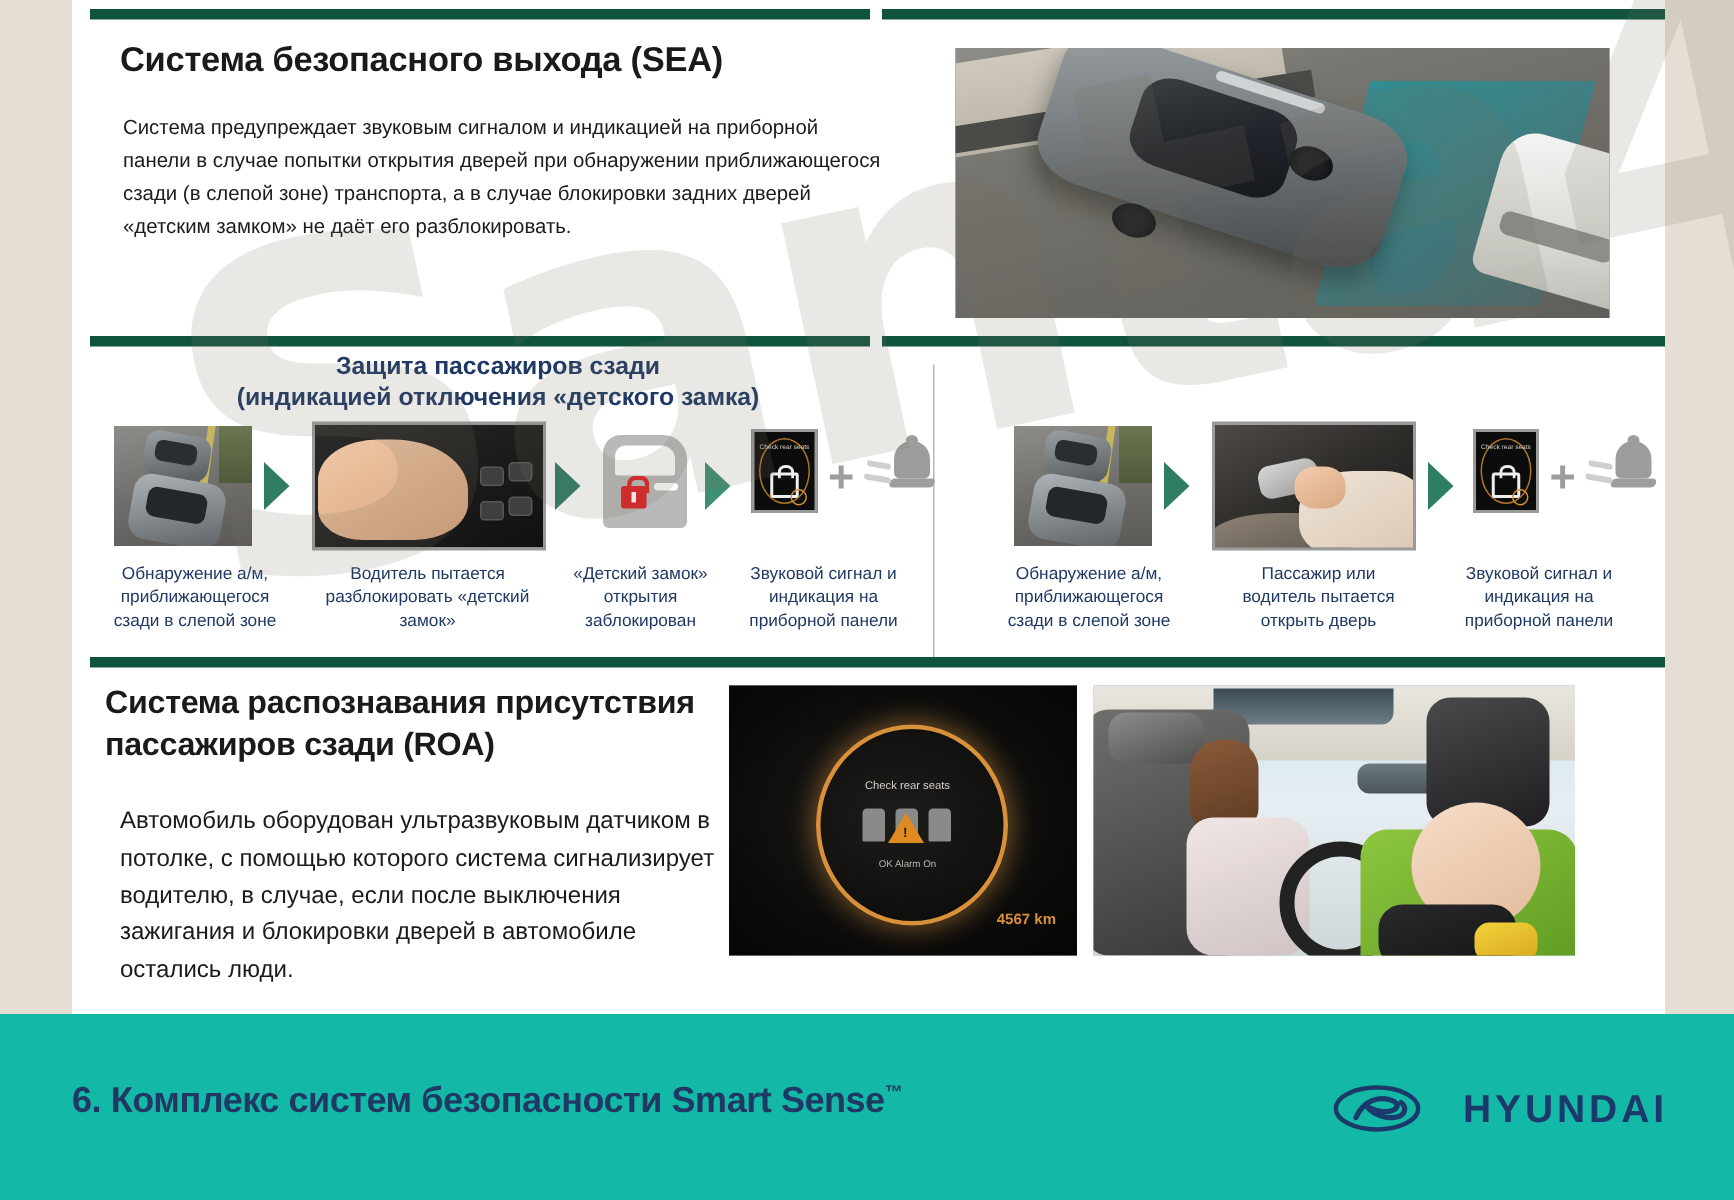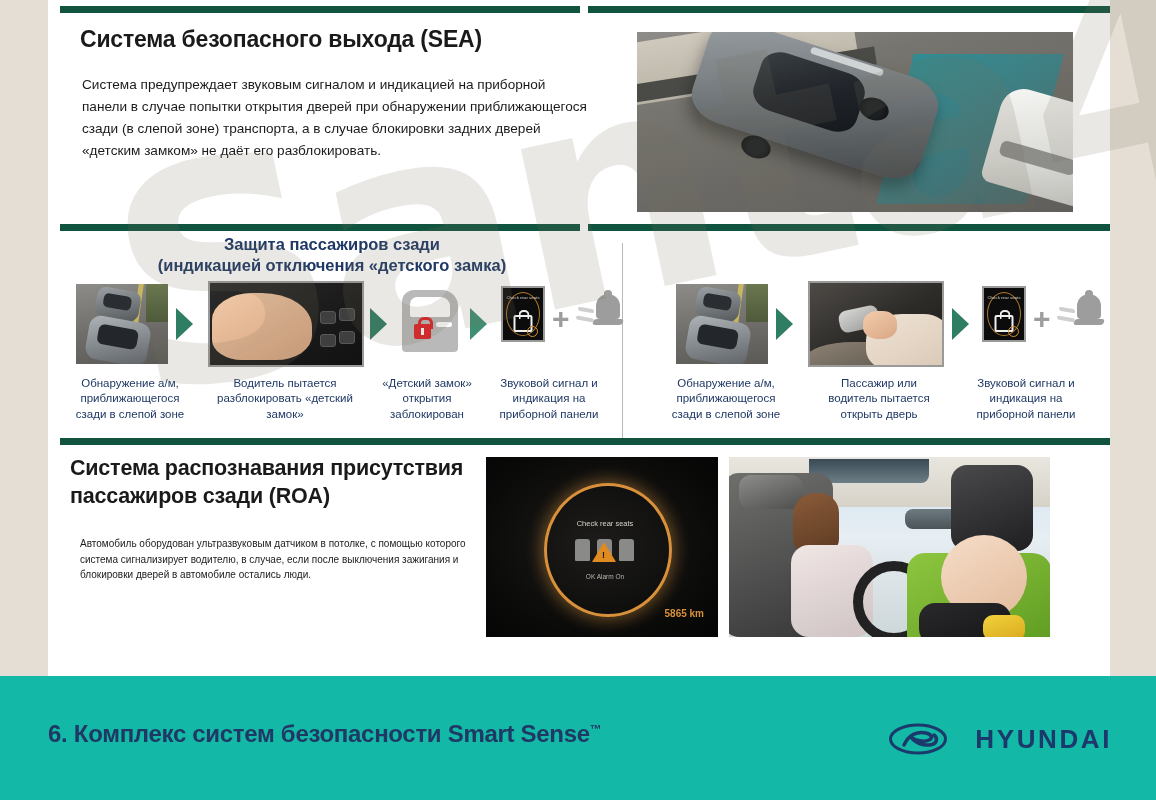--- a/index.html
+++ b/index.html
@@ -184,21 +184,21 @@
     border-radius:3px;transform:skewX(-18deg);}
   .bell .wv{position:absolute;background:#cfcfcf;height:4px;border-radius:2px;transform:skewY(10deg);}
   .bell .v1{left:-12px;top:18px;width:16px;}
   .bell .v2{left:-14px;top:27px;width:18px;}
 
   
   .sec3{position:absolute;left:0;top:438px;width:1156px;height:270px;z-index:10;}
   .r-title{position:absolute;left:70px;top:16px;width:410px;
     font-size:21.5px;font-weight:bold;color:#1a1a1a;line-height:1.32;letter-spacing:-0.2px;}
   .r-body{position:absolute;left:80px;top:98px;width:400px;
-    font-size:10px;line-height:1.55;color:#1b1b1b;}
+    font-size:16px;line-height:1.55;color:#1b1b1b;}
 
   .roa-photo1{position:absolute;left:486px;top:19px;width:232px;height:180px;background:#000;overflow:hidden;}
   .roa-photo1 .dash{position:absolute;left:0;top:0;width:100%;height:100%;
     background:radial-gradient(ellipse at 48% 48%,#1d1c1a 0%,#0a0a09 70%,#050505 100%);}
   .roa-photo1 .hoop{position:absolute;left:58px;top:26px;width:122px;height:128px;border-radius:50%;
     border:3px solid #d8913a;box-shadow:0 0 16px 3px rgba(216,145,58,.45);}
   .roa-photo1 .cl-txt{position:absolute;left:58px;top:62px;width:122px;text-align:center;
     color:#d6d2cb;font-size:7.5px;}
   .roa-photo1 .seats{position:absolute;left:88px;top:78px;width:62px;height:30px;}
   .roa-photo1 .seats i{position:absolute;top:4px;width:15px;height:22px;background:#8a8a88;border-radius:3px 3px 1px 1px;}
@@ -394,21 +394,21 @@
       <div class="hoop"></div>
       <div class="cl-txt">Check rear seats</div>
       <div class="seats">
           <i></i>
           <i></i>
           <i></i>
         </div>
       <div class="warn"></div>
         <div class="warn-i">!</div>
       <div class="ok">OK  Alarm On</div>
-      <div class="km">5865 km</div>
+      <div class="km">4567 km</div>
     </div>
 
     <div class="roa-photo2">
       <div class="sky"></div>
         <div class="roof"></div>
         <div class="sunroof"></div>
         <div class="mirror"></div>
       <div class="seat-l"></div>
         <div class="hr-l"></div>
       <div class="mom-h"></div>

